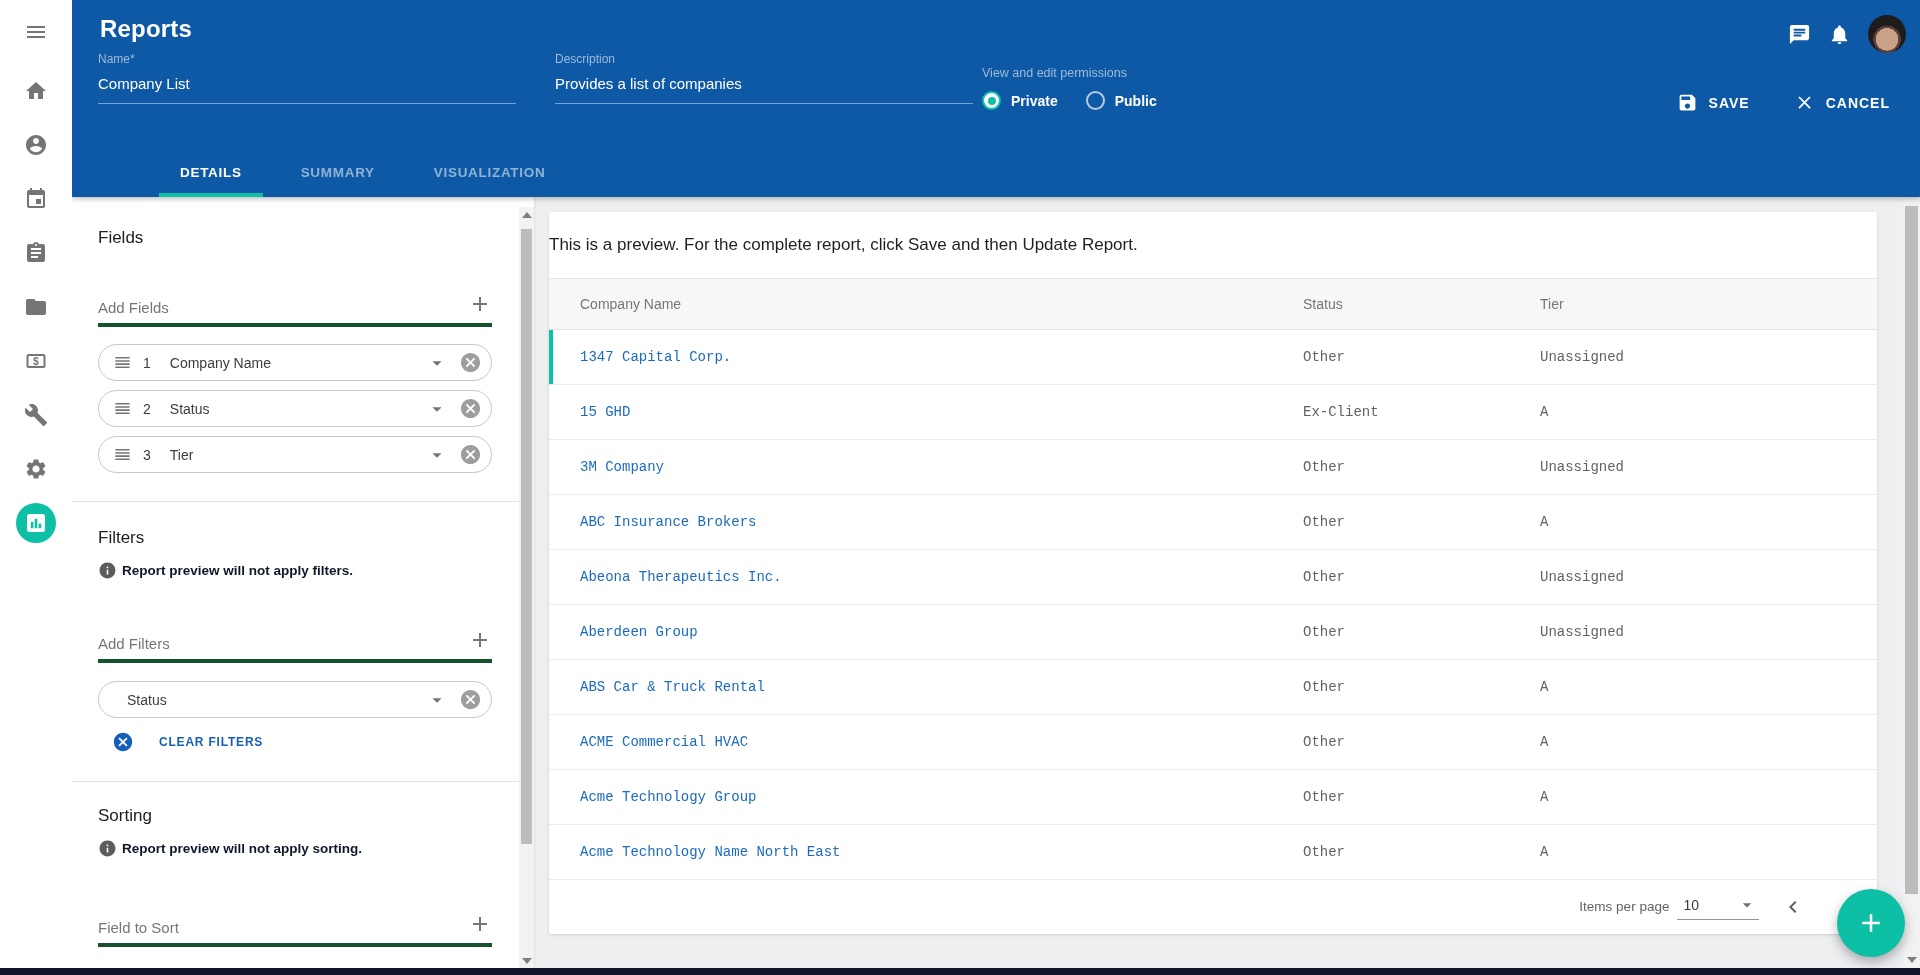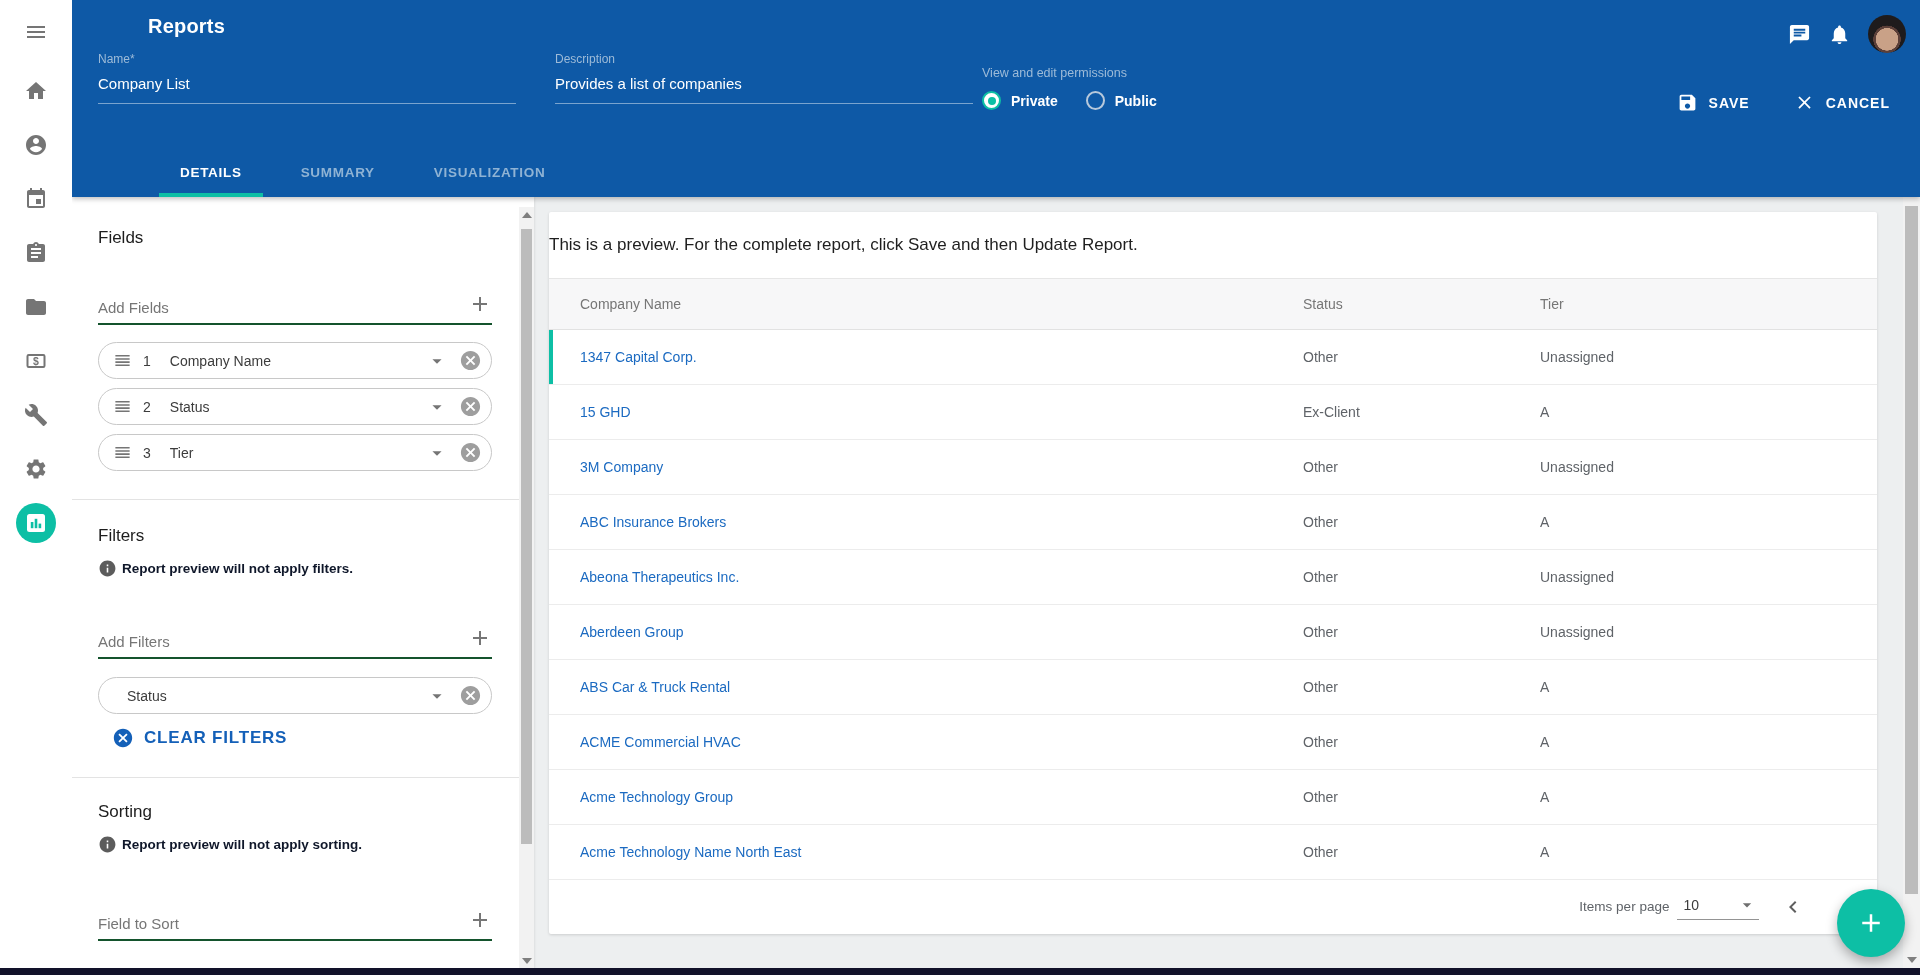--- a/index.html
+++ b/index.html
@@ -12,21 +12,21 @@
   .nav-btn { width:72px; height:54px; display:flex; align-items:center; justify-content:center; color:#757575; cursor:pointer; }
   .nav-btn:first-child { height:64px; }
   .nav-btn svg { width:24px; height:24px; fill:currentColor; }
   .nav-active-circle { width:40px; height:40px; border-radius:50%; background:var(--teal); display:flex; align-items:center; justify-content:center; }
   .nav-active-circle svg { width:24px; height:24px; }
 
   :root { --blue:#0e59a6; --teal:#0dbfa5; --link:#1b6ac1; --btn-blue:#1460b8; }
 
   
   .header { position:absolute; left:72px; top:0; right:0; height:197px; background:var(--blue); color:#fff; z-index:4; box-shadow:0 2px 5px rgba(0,0,0,.25); }
-  .page-title { position:absolute; left:28px; top:15px; font-size:20px; font-weight:700; letter-spacing:.2px;margin-left:48px; }
+  .page-title { position:absolute; left:28px; top:15px; font-size:24px; font-weight:700; letter-spacing:.2px; }
   .hdr-icons { position:absolute; top:14px; right:14px; display:flex; align-items:center; }
   .hdr-icon { width:40px; height:40px; display:flex; align-items:center; justify-content:center; color:#fff; cursor:pointer; }
   .hdr-icon svg { width:23px; height:23px; fill:#fff; }
   .avatar { width:38px; height:38px; border-radius:50%; margin-left:9px; cursor:pointer;
             background: radial-gradient(circle at 50% 64%, #c9a187 0 36%, #5b3f38 37% 44%, #1e1b1c 45% 100%); }
 
   .hfield { position:absolute; top:52px; width:418px; border-bottom:1px solid rgba(255,255,255,.45); padding-bottom:11px; }
   .hfield .flabel { font-size:12px; color:#9dbbd8; margin-bottom:9px; }
   .hfield .fvalue { font-size:15px; color:#fff; }
   .hfield.name  { left:26px; }
@@ -47,21 +47,21 @@
 
   .tabs { position:absolute; left:87px; bottom:0; display:flex; }
   .tab { height:44px; line-height:40px; padding:0 21px; margin-right:17px; font-size:13.5px; font-weight:700; letter-spacing:.7px; color:#8fb3d4; cursor:pointer; border-bottom:4px solid transparent; }
   .tab.active { color:#fff; border-bottom-color:var(--teal); }
 
   
   .panel { position:absolute; left:72px; top:197px; width:462px; bottom:0; background:#fff; z-index:2; box-shadow:1px 0 2px rgba(0,0,0,.07); }
   .panel-inner { padding:0 42px 0 26px; }
   .sec-heading { font-size:17px; font-weight:500; color:#1d1d1d; }
   .h-fields { margin-top:31px; }
-  .add-row { display:flex; align-items:flex-end; justify-content:space-between; border-bottom:2px solid #14532d; padding-bottom:7px; }
+  .add-row { display:flex; align-items:flex-end; justify-content:space-between; border-bottom:4px solid #14532d; padding-bottom:7px; }
   .add-row .add-label { font-size:15px; color:#767676; }
   .add-row .plus { width:24px; height:24px; color:#767676; cursor:pointer; }
   .add-row .plus svg { width:24px; height:24px; fill:currentColor; }
   .ar-fields { margin-top:44px; }
   .pill-list { margin-top:17px; }
   .pill { display:flex; align-items:center; height:37px; border:1px solid #c8c8c8; border-radius:19px; padding:0 9px 0 14px; margin-bottom:9px; background:#fff; cursor:pointer; }
   .pill .handle { width:19px; height:19px; color:#757575; cursor:grab; }
   .pill .handle svg { width:19px; height:19px; fill:currentColor; }
   .pill-num { margin-left:11px; font-size:14px; color:#3c3c3c; }
   .pill-label { margin-left:19px; font-size:14px; color:#3c3c3c; }
@@ -72,21 +72,21 @@
   .pill .remove svg { width:23px; height:23px; fill:currentColor; }
   .divider { border:none; border-top:1px solid #e3e3e3; margin:28px -42px 0 -26px; }
   .h-filters { margin-top:26px; }
   .info-row { display:flex; align-items:center; margin-top:13px; }
   .info-row svg { width:19px; height:19px; fill:#5c5c5c; flex:none; }
   .info-row .note { margin-left:5px; font-size:13.5px; color:#0f172a;font-weight:bold; }
   .ar-filters { margin-top:48px; }
   .filter-pill-list { margin-top:18px; }
   .clear-row { display:flex; align-items:center; margin-top:13px; padding-left:14px; cursor:pointer; }
   .clear-row svg { width:22px; height:22px; fill:var(--btn-blue); }
-  .clear-row .clear-txt { margin-left:10px; font-size:17px; font-weight:700; letter-spacing:.8px; color:var(--btn-blue); }
+  .clear-row .clear-txt { margin-left:25px; font-size:12px; font-weight:700; letter-spacing:.8px; color:var(--btn-blue); }
   .h-sorting { margin-top:24px; }
   .ar-sort { margin-top:54px; }
   .count-row { display:flex; align-items:center; justify-content:space-between; margin-top:30px; }
   .count-label { font-size:15px; color:#767676; }
   .order-btn { display:flex; align-items:center; cursor:pointer; color:var(--btn-blue); }
   .order-btn svg { width:20px; height:20px; fill:currentColor; }
   .order-btn .order-txt { margin-left:10px; font-size:13.5px; font-weight:700; letter-spacing:.8px; }
 
   
   .vscroll { position:absolute; background:#f2f2f2; }
@@ -96,21 +96,21 @@
   .panel-scroll .thumb { top:22px; height:615px; }
   .page-scroll .thumb { top:21px; height:688px; }
   .tri { position:absolute; left:50%; transform:translateX(-50%); width:0; height:0; border-left:5px solid transparent; border-right:5px solid transparent; }
   .tri.up { top:5px; border-bottom:6px solid #7f7f7f; }
   .tri.down { bottom:5px; border-top:6px solid #7f7f7f; }
 
   
   .card { position:absolute; left:549px; top:212px; width:1328px; height:722px; background:#fff; border-radius:2px; box-shadow:0 1px 3px rgba(0,0,0,.14); z-index:2; }
   .notice { height:66px; display:flex; align-items:center; font-size:17px; color:#1f1f1f; }
   .thead { display:grid; grid-template-columns:723px 237px 1fr; padding-left:31px; height:52px; align-items:center; background:#f7f7f8; border-top:1px solid #e6e6e6; border-bottom:1px solid #e2e2e2; color:#767676; font-size:14px; }
-  .trow { display:grid; grid-template-columns:723px 237px 1fr; padding-left:31px; height:55px; align-items:center; border-bottom:1px solid #ececec; font-size:14px; color:#5f6368; position:relative; cursor:pointer; }
+  .trow { display:grid; grid-template-columns:723px 237px 1fr; padding-left:31px; height:55px; align-items:center; border-bottom:1px solid #ececec; font-size:14px; color:#5f6368; position:relative; cursor:pointer;font-family:Liberation Mono, monospace; }
   .trow.selected::before { content:''; position:absolute; left:0; top:0; width:4px; height:100%; background:var(--teal); }
   .cell.link { color:var(--link); }
   .pagination { height:53px; display:flex; align-items:center; justify-content:flex-end; padding-right:16px; color:#5f6368; font-size:13.5px; }
   .pp-select { display:flex; align-items:center; margin-left:8px; border-bottom:1px solid #949494; padding:2px 2px 4px 6px; cursor:pointer; color:#3c3c3c; font-size:14px;gap:32px; }
   .pp-select svg { width:20px; height:20px; fill:#6f6f6f; margin-left:6px; }
   .pg-chev { width:24px; height:24px; color:#5f5f5f; cursor:pointer; }
   .pg-chev svg { width:24px; height:24px; fill:currentColor; }
   .chev-left { margin-left:22px; }
   .chev-right { margin-left:32px; }
 

